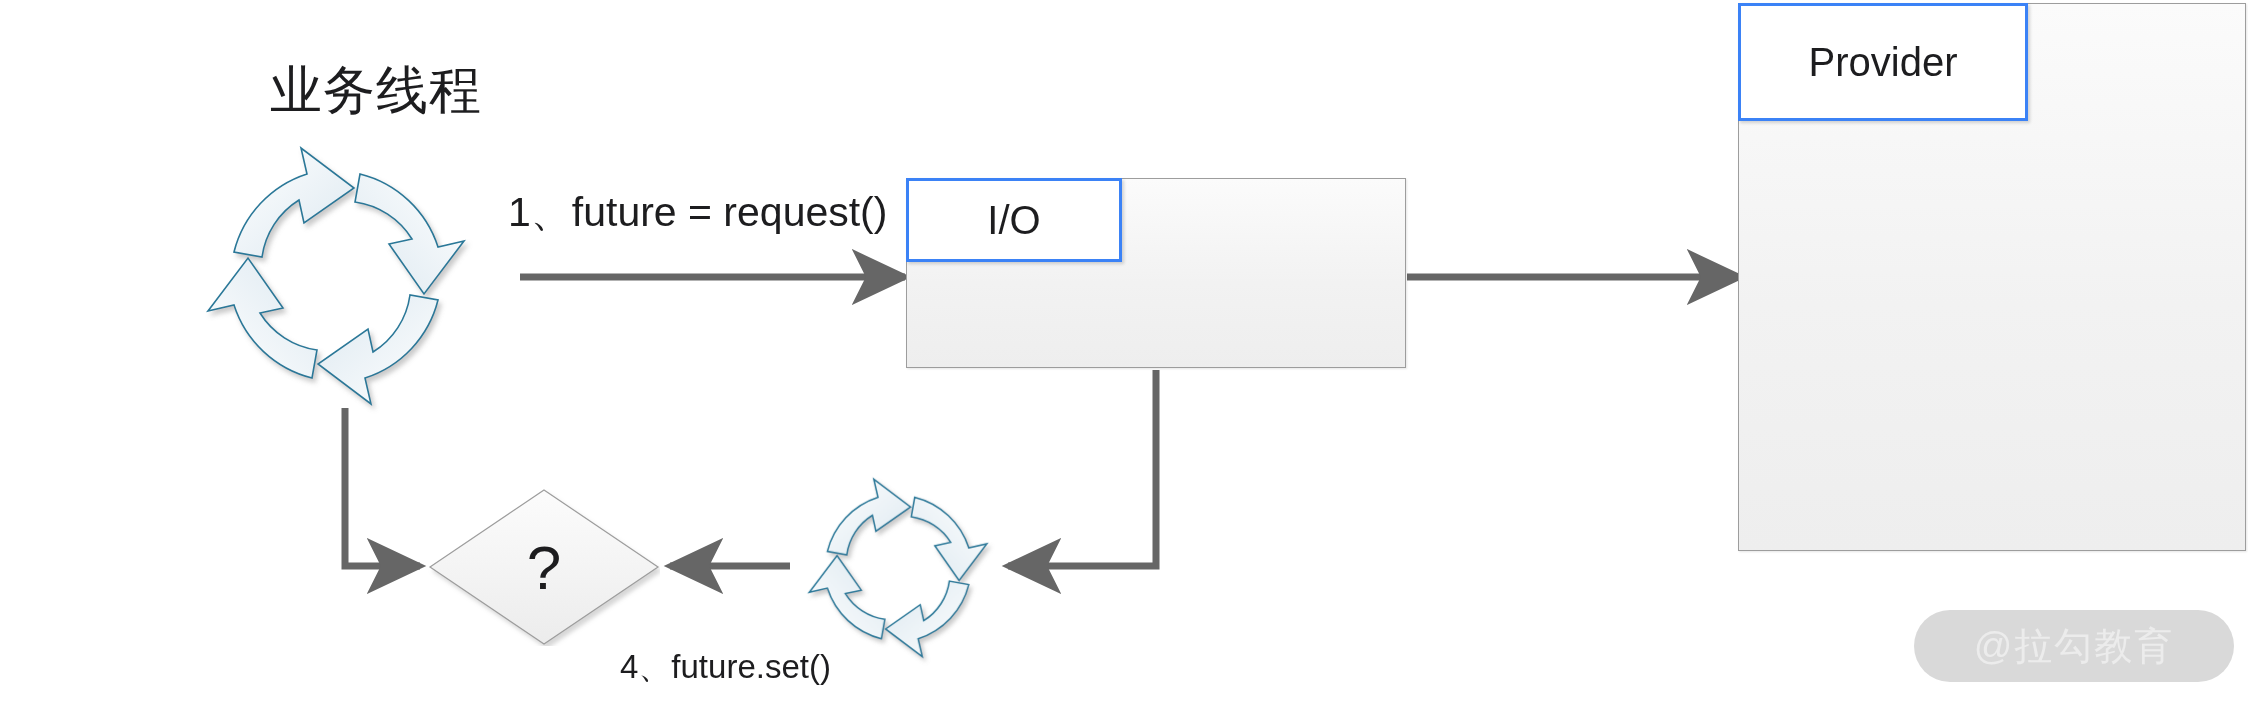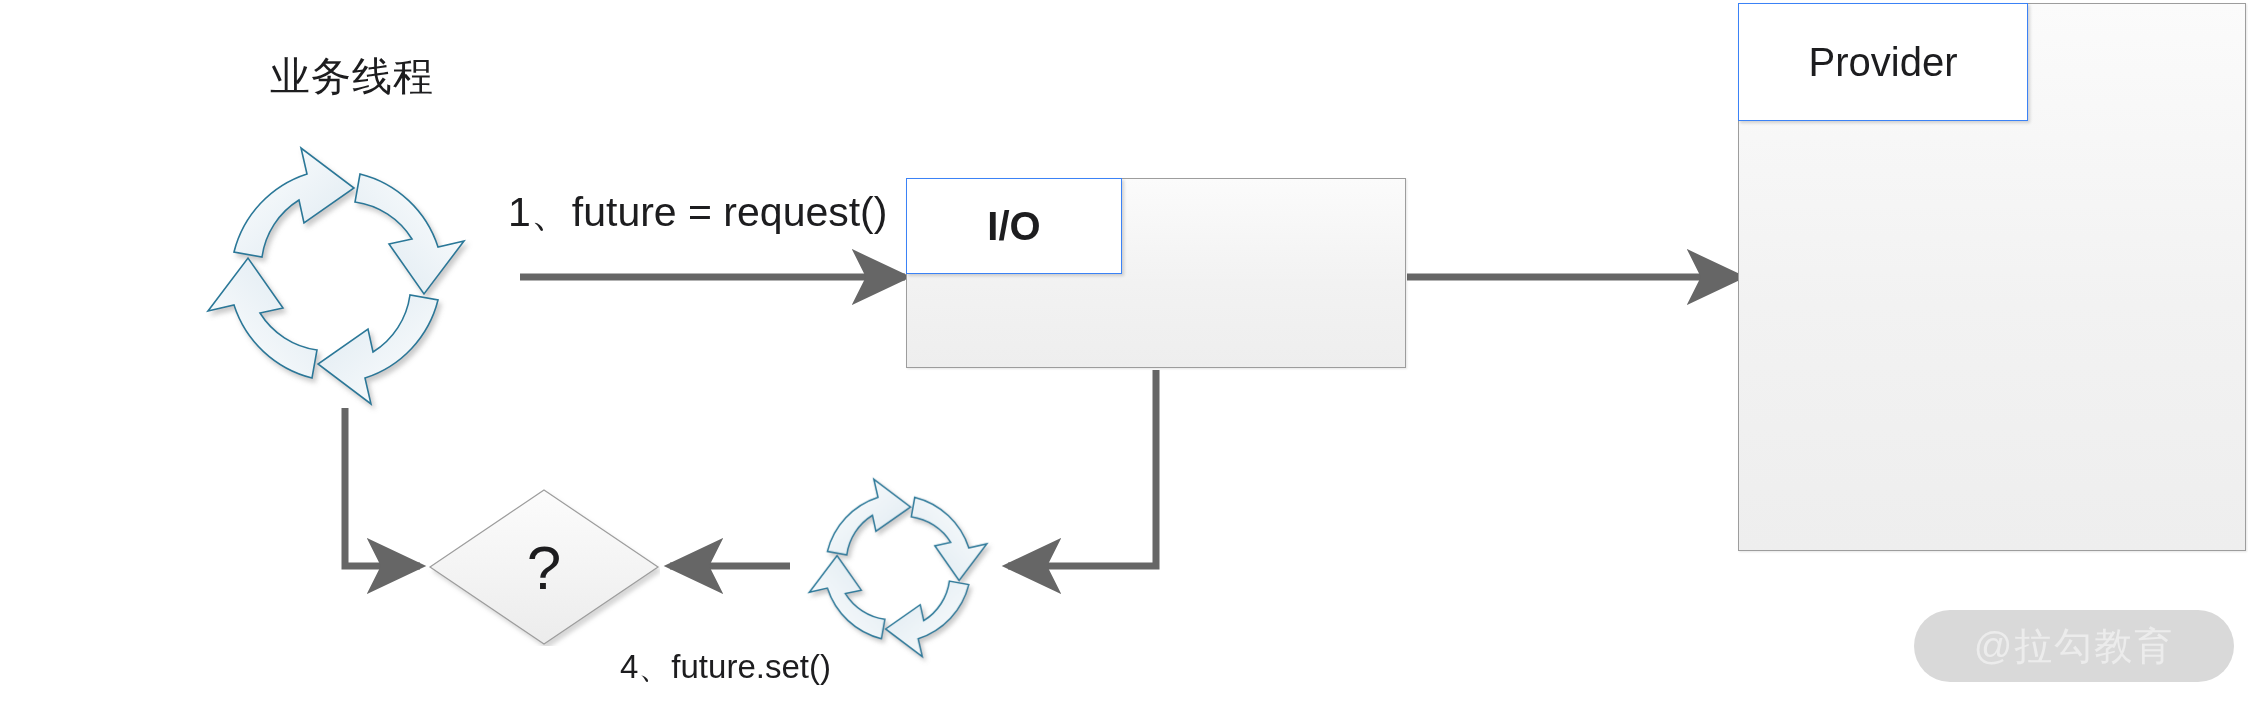--- a/index.html
+++ b/index.html
@@ -15,54 +15,54 @@
     overflow:hidden;
   }
   
   .label{
     position:absolute;
     color:#1d1d1f;
     white-space:nowrap;
     line-height:1;
   }
   .lbl-title{
-    left:270px; top:56px;
-    font-size:40px;
+    left:270px; top:64px;
+    font-size:52px;
     letter-spacing:1px;
   }
   .lbl-step1{ left:508px; top:192px; font-size:41px; }
   .lbl-step2{ left:72px;  top:428px; font-size:41px; }
   .lbl-step3{ left:1178px; top:448px; font-size:41px; }
   .lbl-step4{ left:620px; top:650px; font-size:33px; }
 
   
   .box-outer{
     position:absolute;
     border:1px solid #9d9d9d;
     background:linear-gradient(180deg,#fbfbfb 0%,#f2f2f2 55%,#eeeeee 100%);
     box-shadow:1px 1px 2px rgba(0,0,0,.10);
     box-sizing:border-box;
   }
   .box-tab{
     position:absolute;
-    border:1px solid #3b82f6;
+    border:3px solid #3b82f6;
     background:#ffffff;
     box-shadow:2px 2px 3px rgba(0,0,0,.16);
     box-sizing:border-box;
     display:flex;
     align-items:center;
     justify-content:center;
   }
   .box-tab span{
     font-size:40px;
     color:#1d1d1f;
   }
 
   #io-outer   { left:906px;  top:178px; width:500px; height:190px; }
-  #io-tab     { left:906px;  top:178px; width:216px; height:96px;font-weight:bold;  }
+  #io-tab     { left:906px;  top:178px; width:216px; height:84px;  }
   #prov-outer { left:1738px; top:3px;   width:508px; height:548px; }
   #prov-tab   { left:1738px; top:3px;   width:290px; height:118px; }
 
   
   #diamond-wrap{
     position:absolute;
     left:428px; top:488px;
     width:232px; height:158px;
   }
   #diamond-wrap svg{display:block;}

